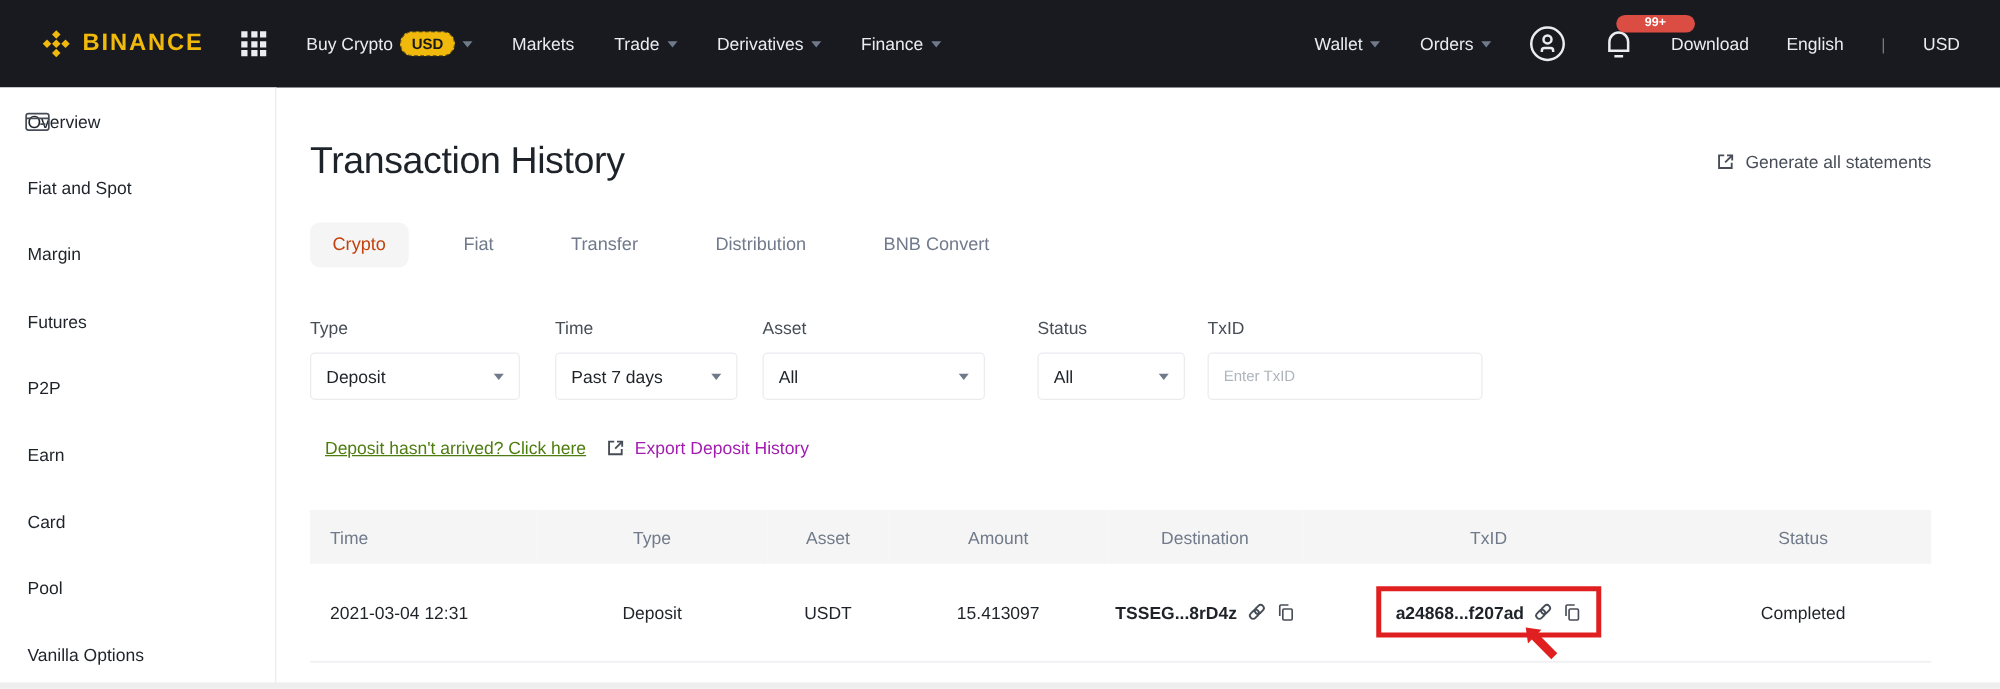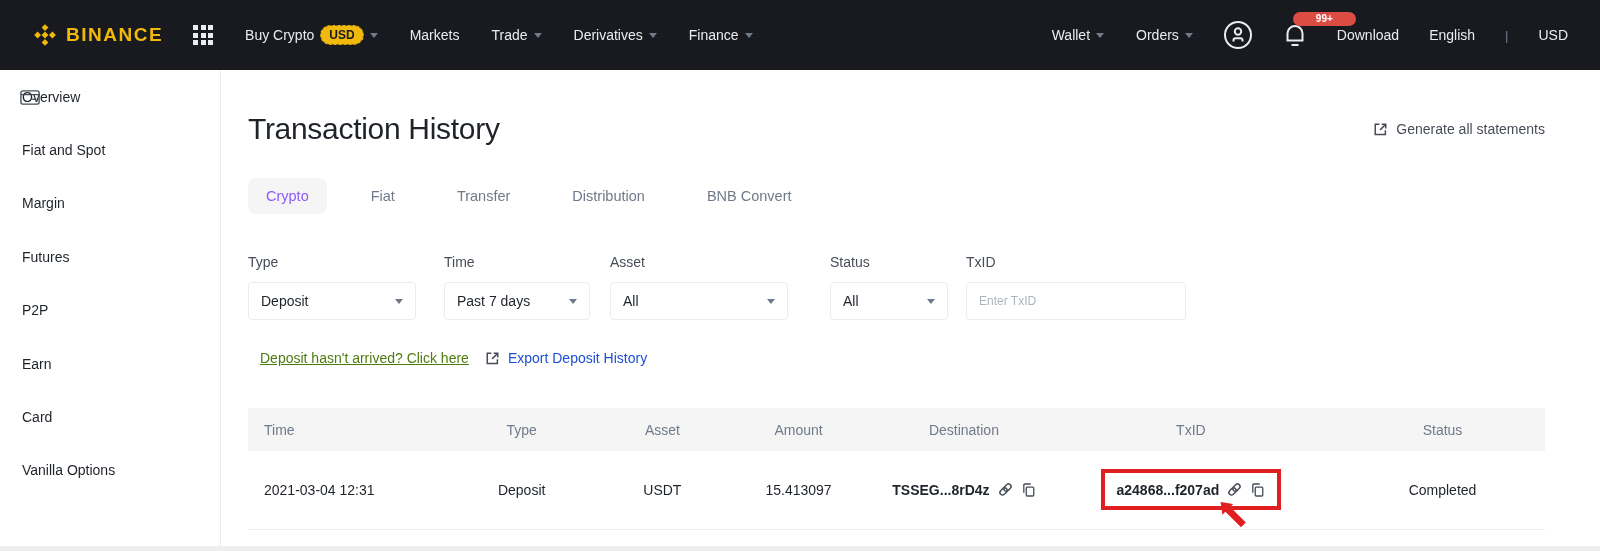--- a/index.html
+++ b/index.html
@@ -34,41 +34,41 @@
     padding-left:22px; font-size:14px; color:#1E2329; cursor:pointer; white-space:nowrap; }
   .side-item .side-icon { position:absolute; left:20px; top:50%; transform:translateY(-50%); display:flex; }
 
   .main { flex:1; padding:37px 55px 0 27px; }
   .page-head { display:flex; align-items:center; justify-content:space-between; height:44px; }
   .page-title { font-size:30px; font-weight:400; letter-spacing:-.3px; color:#1E2329; }
   .gen-link { display:flex; align-items:center; gap:8px; color:#474D57; font-size:14px; cursor:pointer; }
 
   .tabs { margin-top:27px; display:flex; align-items:center; gap:62px; }
   .tab { color:#707A8A; font-size:14.5px; font-weight:500; cursor:pointer; }
-  .tab.active { background:#F5F5F5; color:#8b5cf6; border-radius:8px; padding:10px 18px; margin-right:-18px; }
+  .tab.active { background:#F5F5F5; color:#c2410c; border-radius:8px; padding:10px 18px; margin-right:-18px; }
 
   .filters { margin-top:40px; display:flex; }
   .filter { display:flex; flex-direction:column; }
   .filter-label { font-size:14px; color:#474D57; margin-bottom:12px; }
   .select { height:38px; border:1px solid #EAECEF; border-radius:4px; display:flex;
     align-items:center; justify-content:space-between; padding:0 12px; font-size:14px;
     color:#1E2329; cursor:pointer; background:#fff; }
   .select .caret { border-top-color:#707A8A; }
   .txid-input { height:38px; border:1px solid #EAECEF; border-radius:4px; padding:0 12px;
     font-size:12px; color:#0f766e; font-family:inherit; outline:none; }
   .txid-input::placeholder { color:#AEB4BC; }
   .filter:nth-child(1){ width:168px; margin-right:28px; }
   .filter:nth-child(2){ width:146px; margin-right:20px; }
   .filter:nth-child(3){ width:178px; margin-right:42px; }
   .filter:nth-child(4){ width:118px; margin-right:18px; }
   .filter:nth-child(5){ width:220px; }
 
   .links-row { margin-top:30px; display:flex; align-items:center; gap:16px; font-size:14px; }
   .gold-link { color:#4d7c0f; text-decoration:underline; font-weight:500; cursor:pointer;margin-left:12px; }
-  .export-link { display:flex; align-items:center; gap:8px; color:#1d4ed8; cursor:pointer; }
+  .export-link { display:flex; align-items:center; gap:8px; color:#a21caf; cursor:pointer; }
 
   
   table.history { margin-top:42px; width:100%; border-collapse:collapse; table-layout:fixed; }
   thead th { background:#F5F5F5; height:43px; font-weight:400; font-size:14px; color:#707A8A;
     text-align:center; }
   thead th:first-child { text-align:left; padding-left:16px; }
   tbody td { height:78px; border-bottom:1px solid #EAECEF; font-size:14px; color:#1E2329;
     text-align:center; }
   tbody td:first-child { text-align:left; padding-left:16px; }
   .cell-flex { display:inline-flex; align-items:center; gap:7px; }
@@ -190,20 +190,23 @@
         <span>Futures</span>
       </div>
       <div class="side-item">
         <span>P2P</span>
       </div>
       <div class="side-item">
         <span>Earn</span>
       </div>
       <div class="side-item">
         <span>Card</span>
+      </div>
+      <div class="side-item">
+        <span>Pool</span>
       </div>
       <div class="side-item">
         <span>Vanilla Options</span>
       </div>
     </aside>
 
   <main class="main">
     <div class="page-head">
       <h1 class="page-title">Transaction History</h1>
       <a class="gen-link">

